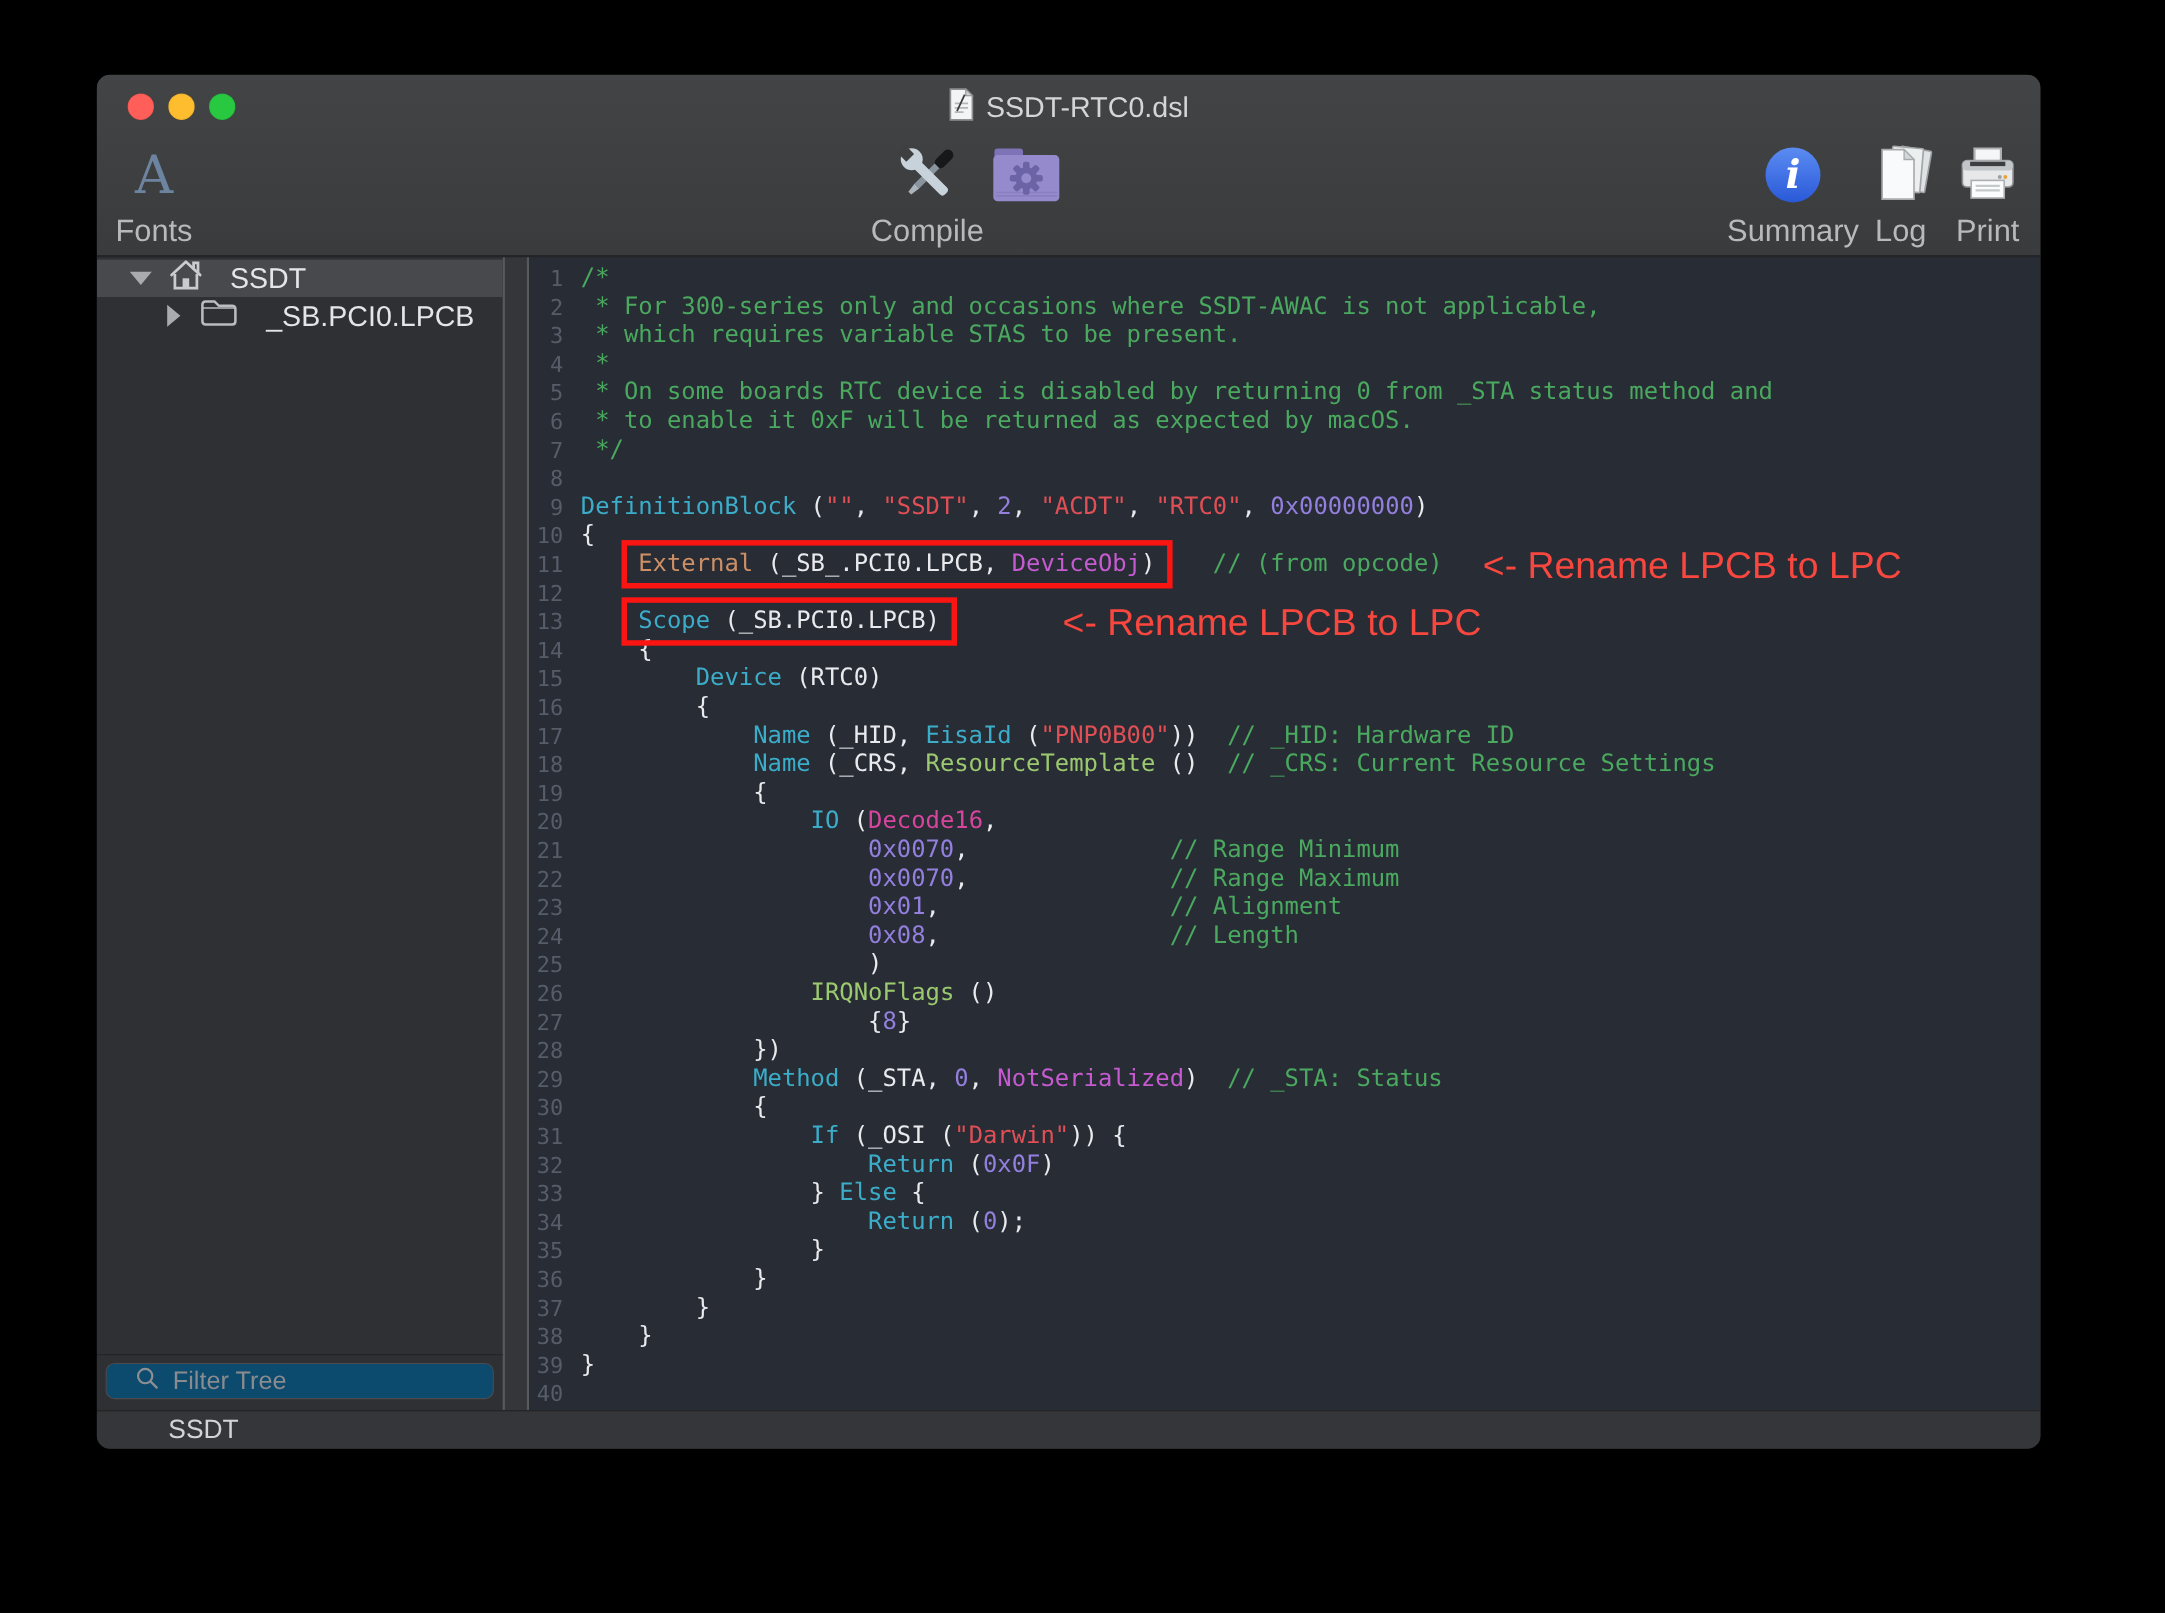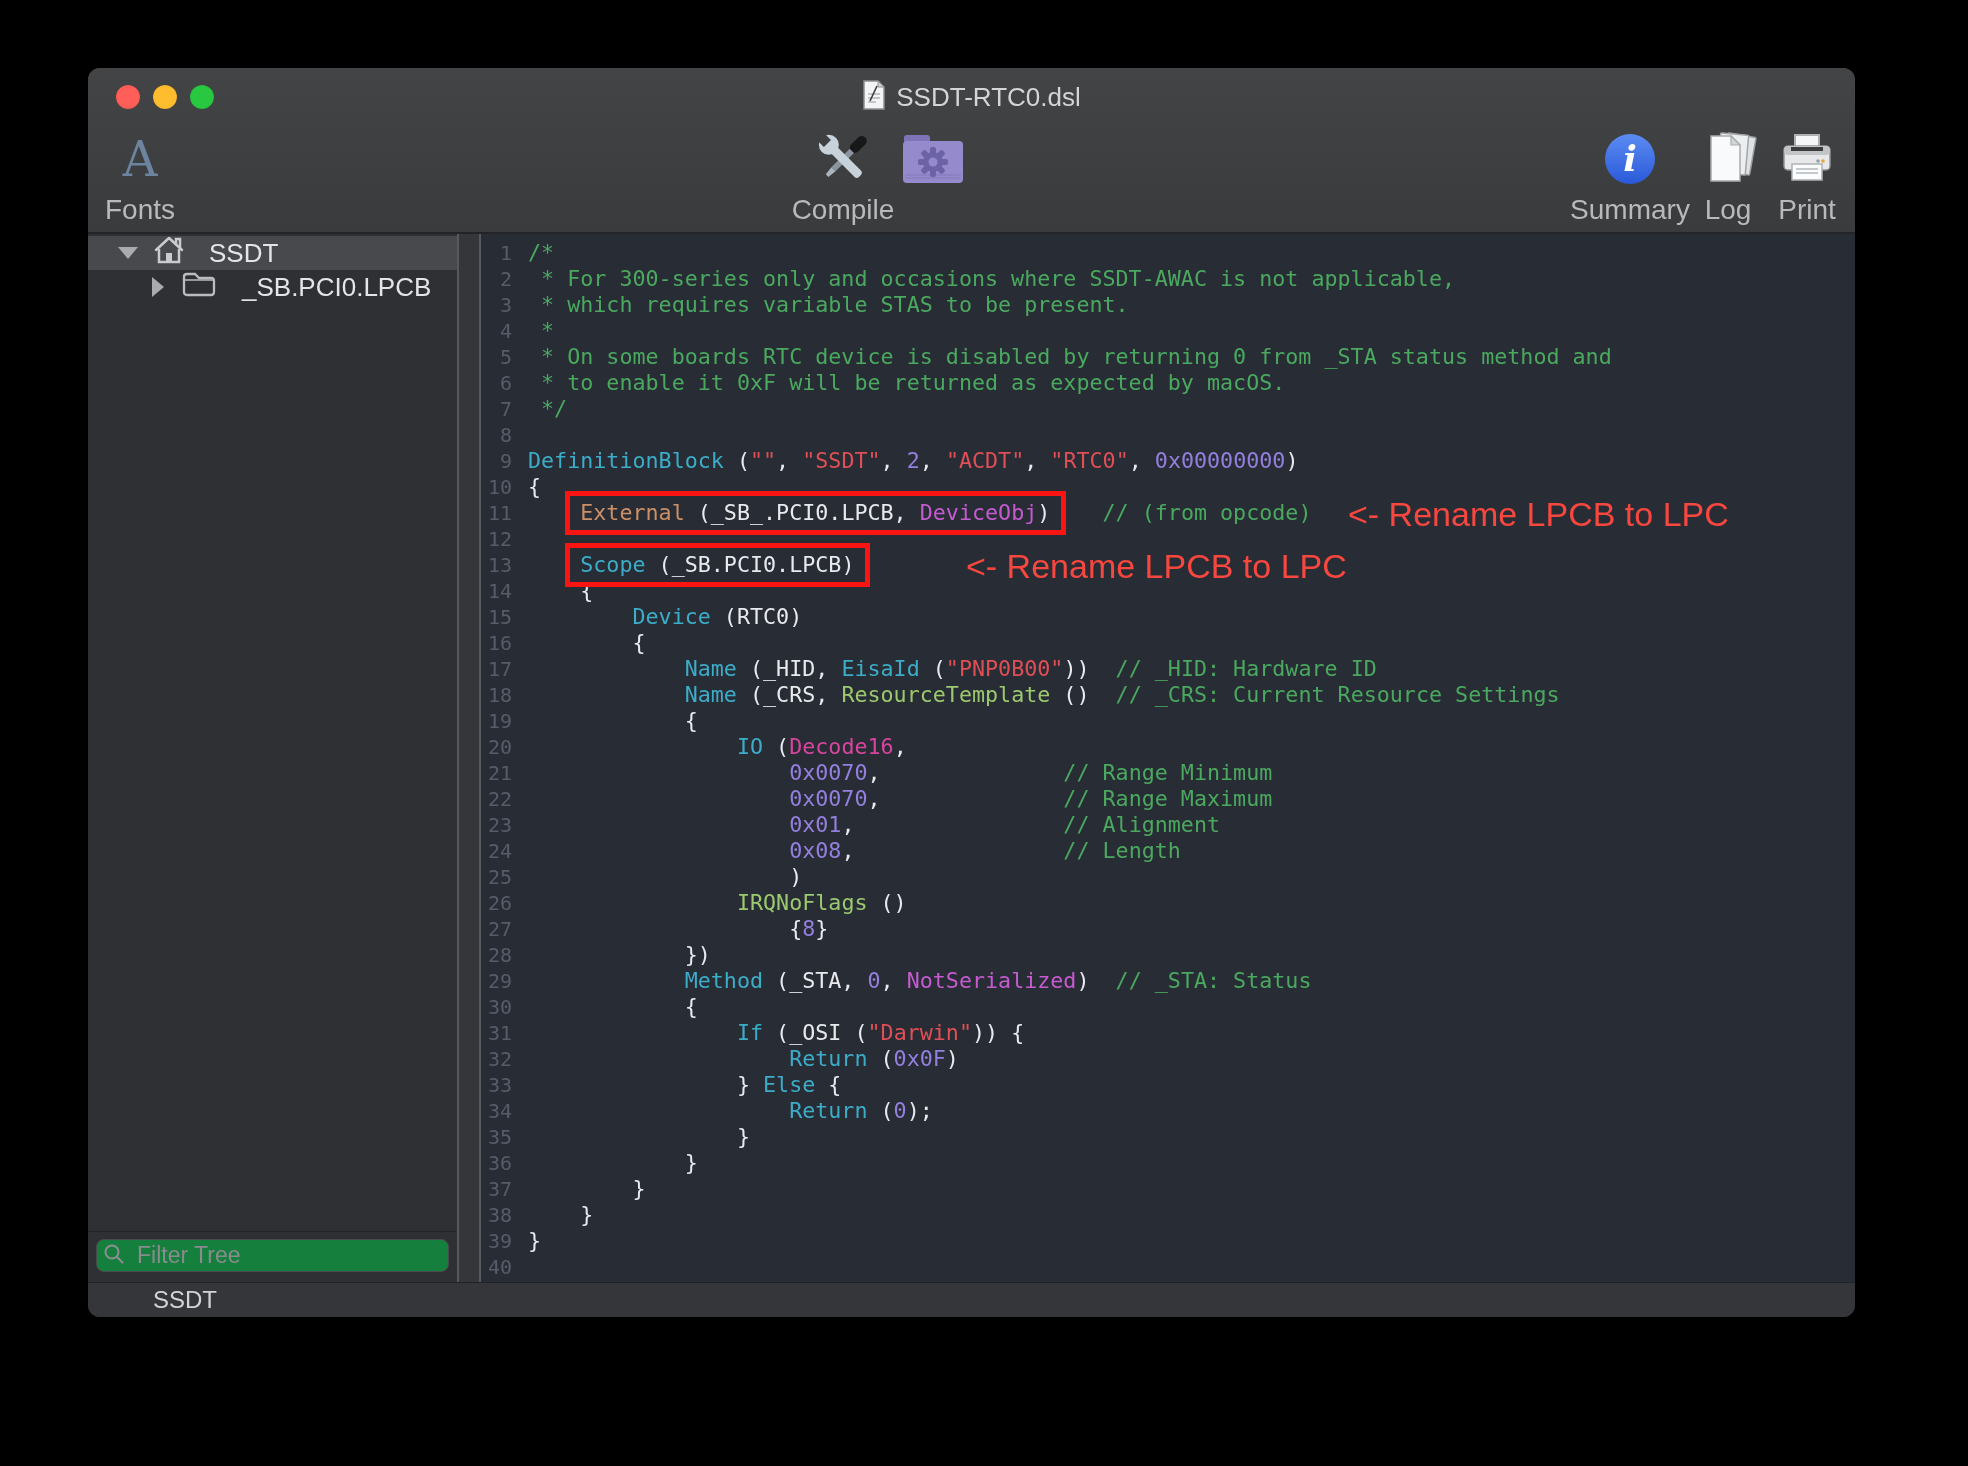--- a/index.html
+++ b/index.html
@@ -30,22 +30,22 @@
   .tree{flex:1;padding-top:2px;overflow:hidden;}
   .srow{display:flex;align-items:center;height:34px;color:#e3e5e8;font-size:26px;}
   .srow.selected{background:#47494c;}
   .disc{flex:0 0 auto;}
   .tri-down{width:0;height:0;border-left:10px solid transparent;border-right:10px solid transparent;
             border-top:12px solid #a9abae;}
   .tri-right{width:0;height:0;border-top:10px solid transparent;border-bottom:10px solid transparent;
              border-left:12px solid #a9abae;}
   .filter-zone{height:51px;border-top:1px solid #232428;position:relative;}
   .filter-field{position:absolute;left:8px;top:7px;width:353px;height:33px;box-sizing:border-box;
-                background:#15803d;border:1px solid #4a4b4e;border-radius:8px;
-                display:flex;align-items:center;padding:0 6px;}
+                background:#0c4a6e;border:1px solid #4a4b4e;border-radius:8px;
+                display:flex;align-items:center;padding:0 26px;}
   .filter-field input{flex:1;background:transparent;border:none;outline:none;margin-left:10px;
                 font-size:23px;color:#d5d7d9;font-family:"Liberation Sans",sans-serif;}
   .filter-field input::placeholder{color:#8a8b8f;}
   .divider{width:20px;background:#35363a;border-left:2px solid #58595d;border-right:2px solid #58595d;}
   
   .editor{flex:1;position:relative;background:#282c35;overflow:hidden;padding-top:6px;}
   .cl{display:flex;height:26px;white-space:pre;
       font-family:"DejaVu Sans Mono",monospace;font-size:21.7px;line-height:26px;}
   .ln{flex:0 0 31px;text-align:right;color:#575d68;font-size:20px;}
   .ct{padding-left:16px;}

